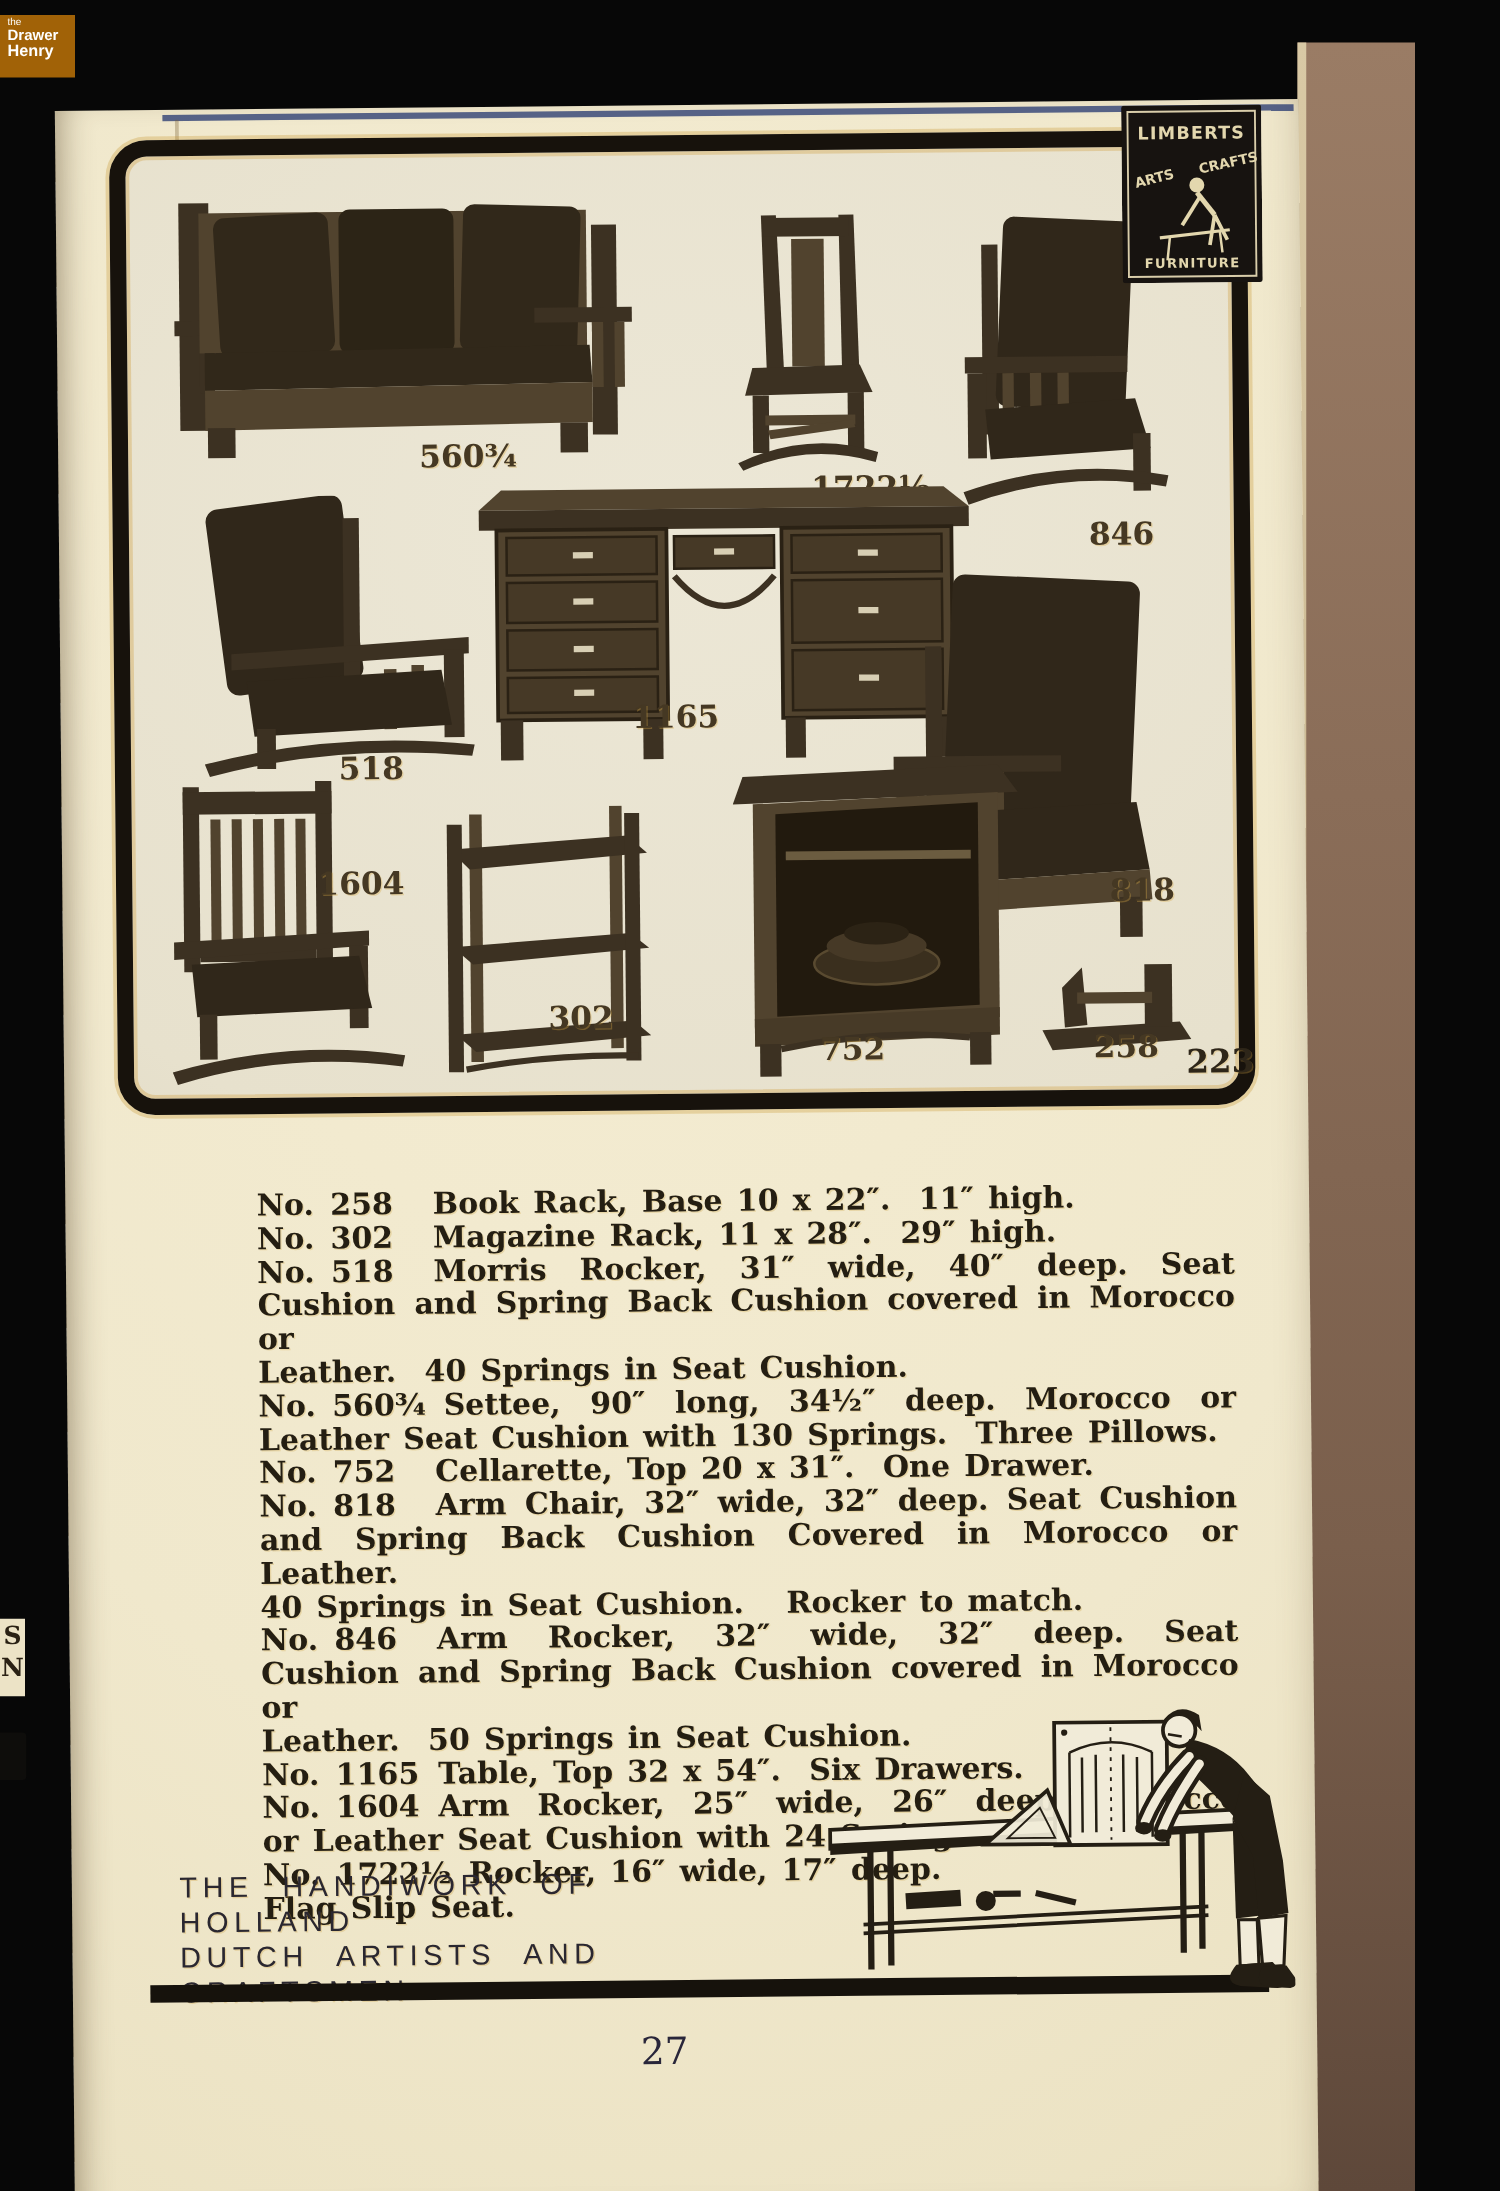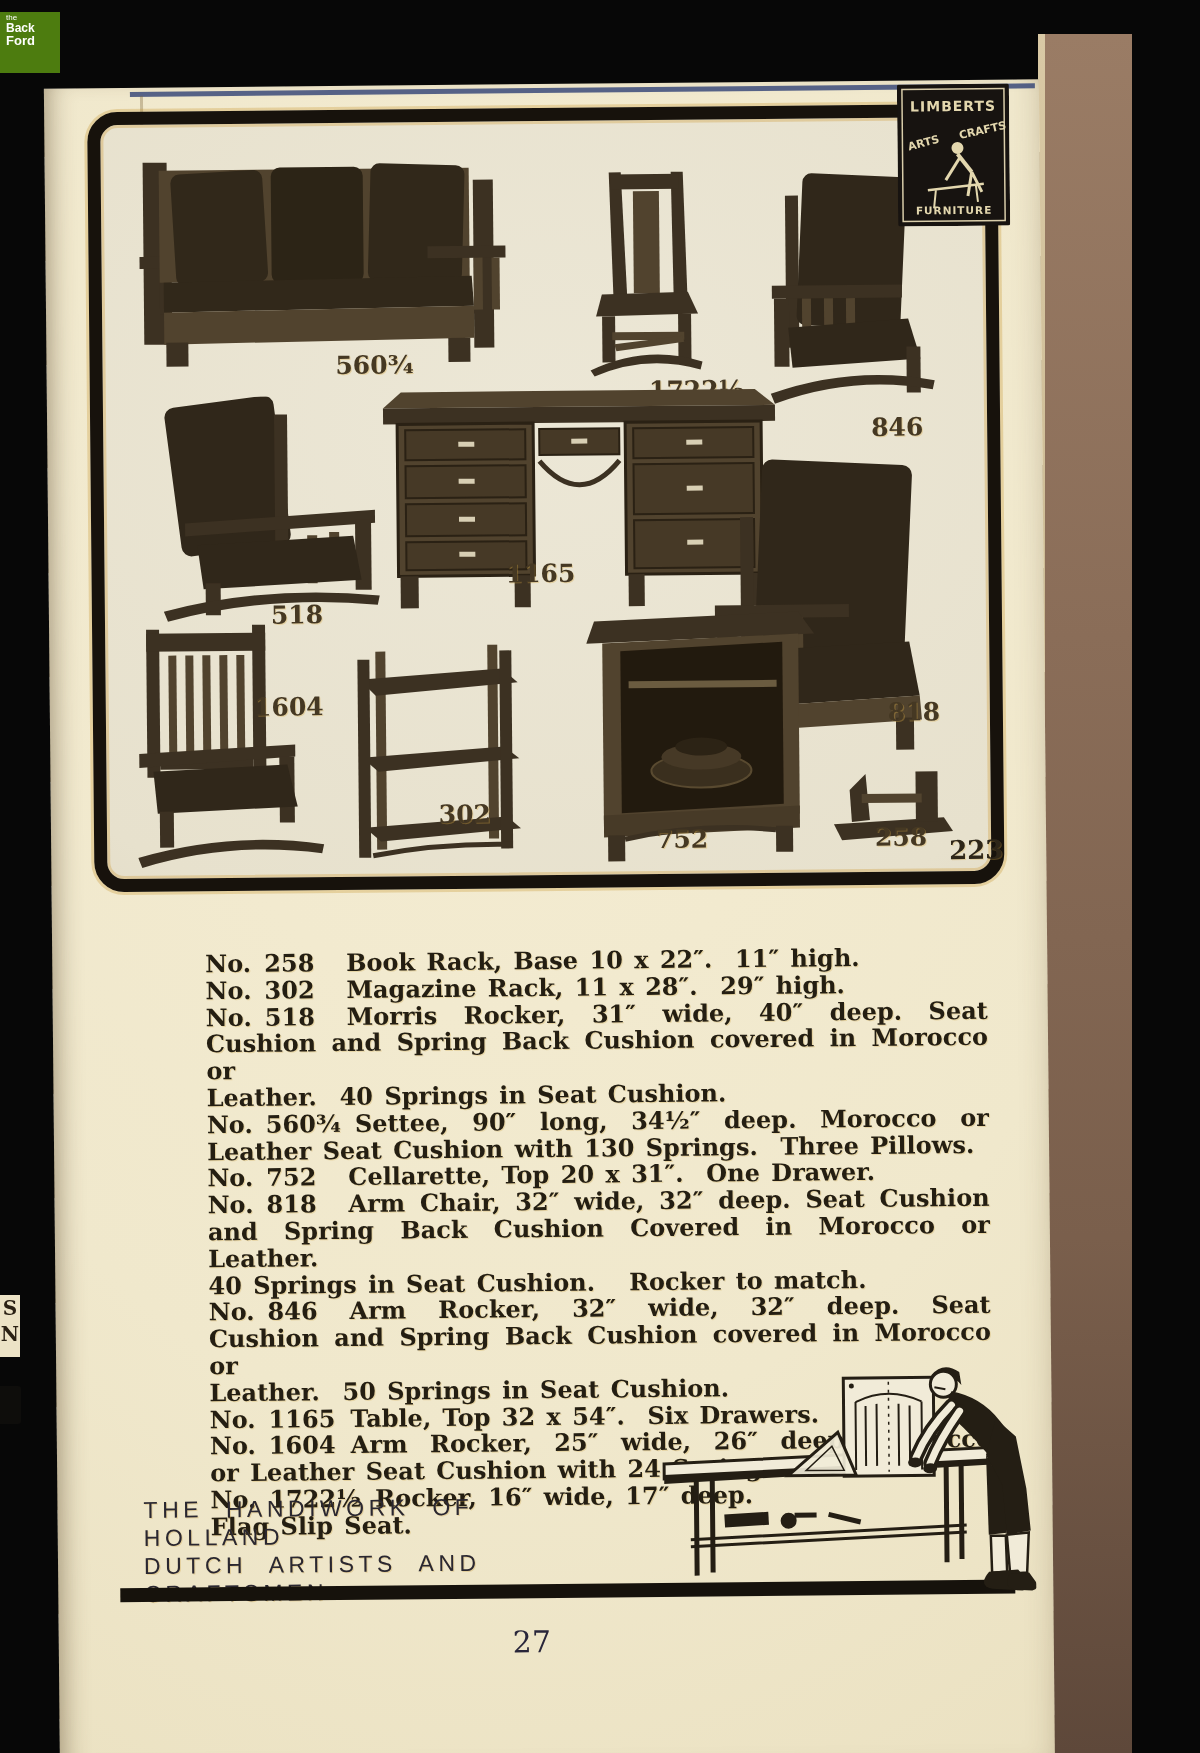--- a/index.html
+++ b/index.html
@@ -15,23 +15,23 @@
     position:absolute;left:1038px;top:34px;width:94px;height:1719px;
     background:linear-gradient(180deg,#9a7c65 0%,#8a6d58 35%,#7a5f4c 70%,#5e483a 100%);
     z-index:1;
   }
   .spine .page-edge{
     position:absolute;left:0;top:0;width:7px;height:100%;
     background:linear-gradient(180deg,#d9c9a5,#c4b189 60%,#9e8c6a);
   }
   .badge{
     position:absolute;left:0;top:12px;width:54px;height:40px;
-    background:#4d7c0f;color:#ffffff;z-index:60;
+    background:#a16207;color:#ffffff;z-index:60;
     font-family:"Liberation Sans", sans-serif;
-    padding:2px 0 19px 6px;line-height:1.0;
+    padding:2px 0 8px 6px;line-height:1.0;
   }
   .badge .b1{font-size:8px;display:block;}
   .badge .b2{font-size:12px;font-weight:bold;display:block;}
   .badge .b3{font-size:13px;font-weight:bold;display:block;}
   .frag-strip{
     position:absolute;left:0;top:1295px;width:20px;height:62px;
     background:#ece3c6;z-index:2;color:#2a2114;
     font-size:20px;font-weight:bold;line-height:26px;text-align:center;
   }
   .frag-block{
@@ -106,22 +106,22 @@
 </style>
 </head>
 <body>
 
 <div class="spine">
   <div class="page-edge"></div>
 </div>
 
 <div class="badge">
   <span class="b1">the</span>
-  <span class="b2">Back</span>
-  <span class="b3">Ford</span>
+  <span class="b2">Drawer</span>
+  <span class="b3">Henry</span>
 </div>
 
 <div class="frag-strip">
   <span>S</span><br>
   <span>N</span>
 </div>
 <div class="frag-block"></div>
 
 <div class="page">
   <div class="top-blue"></div>

